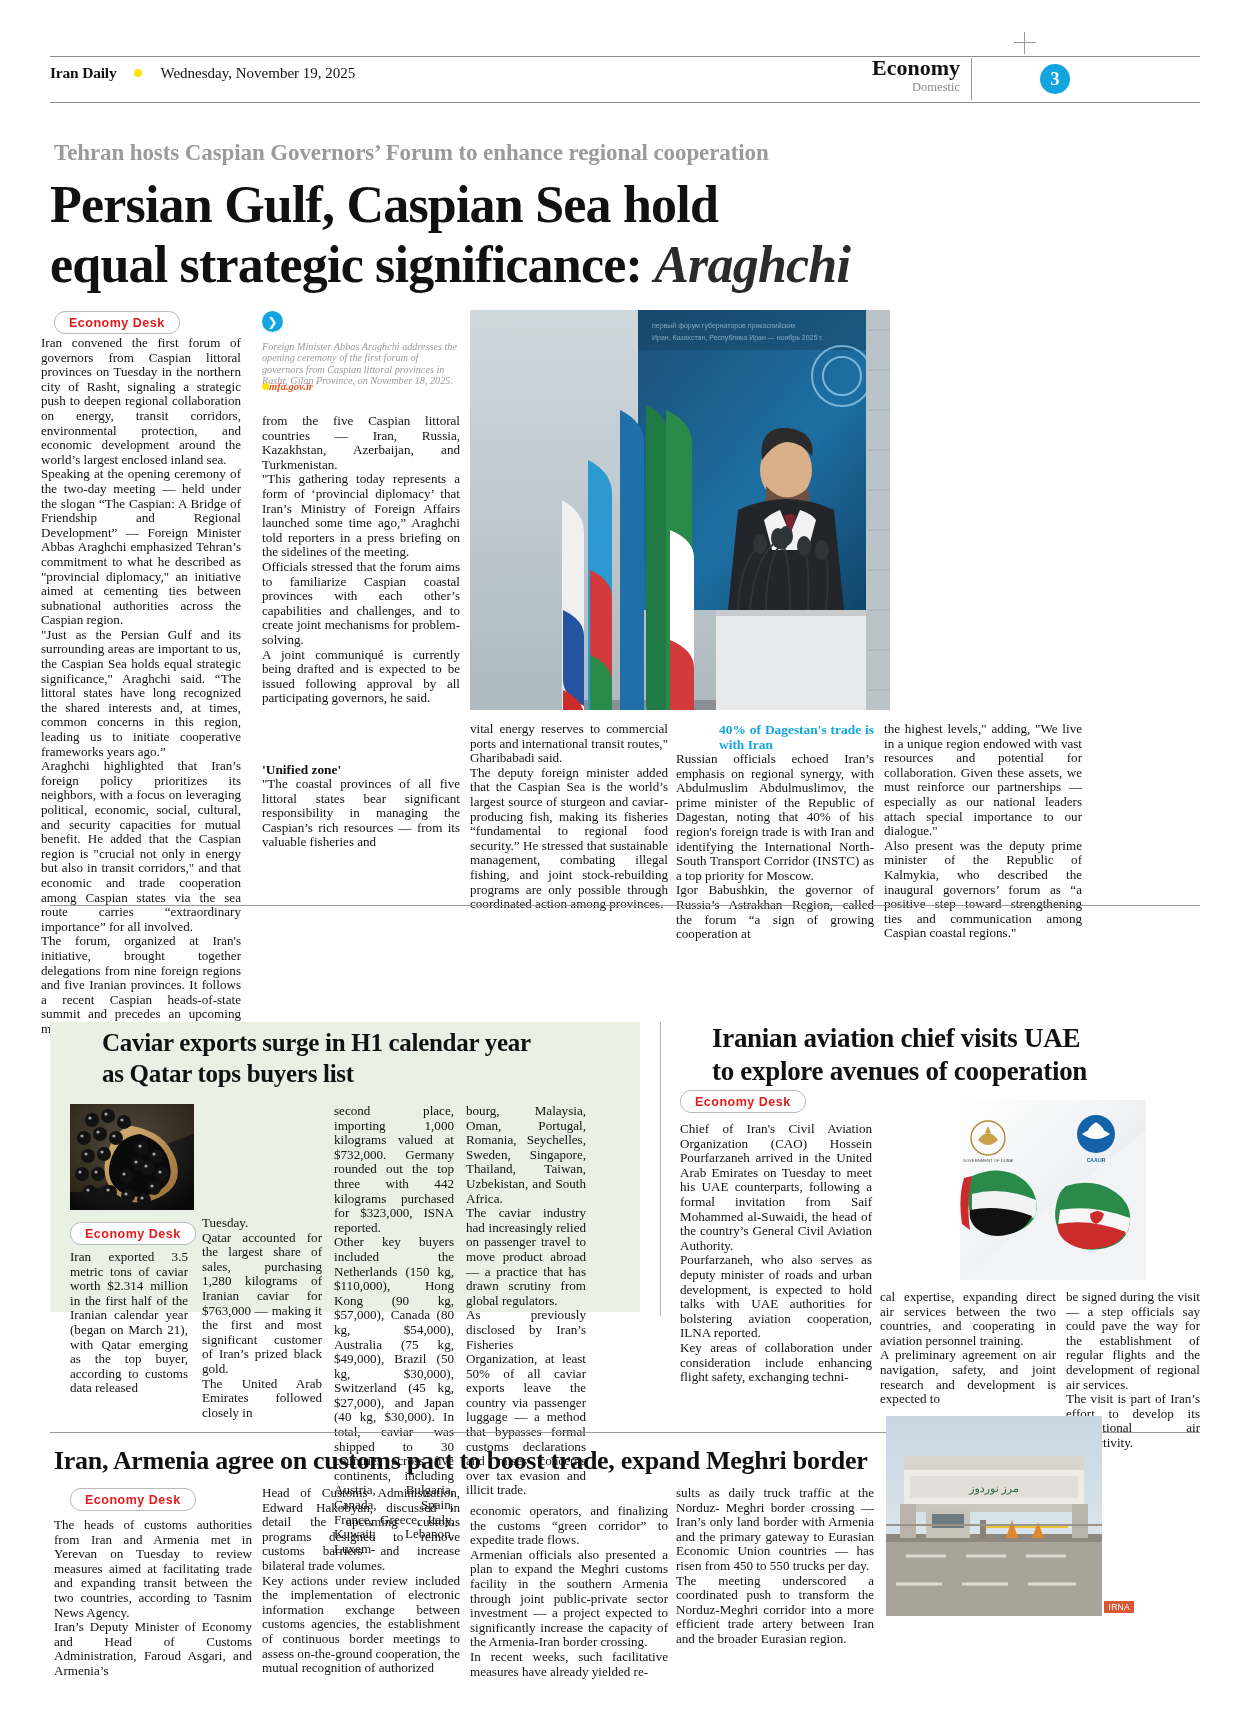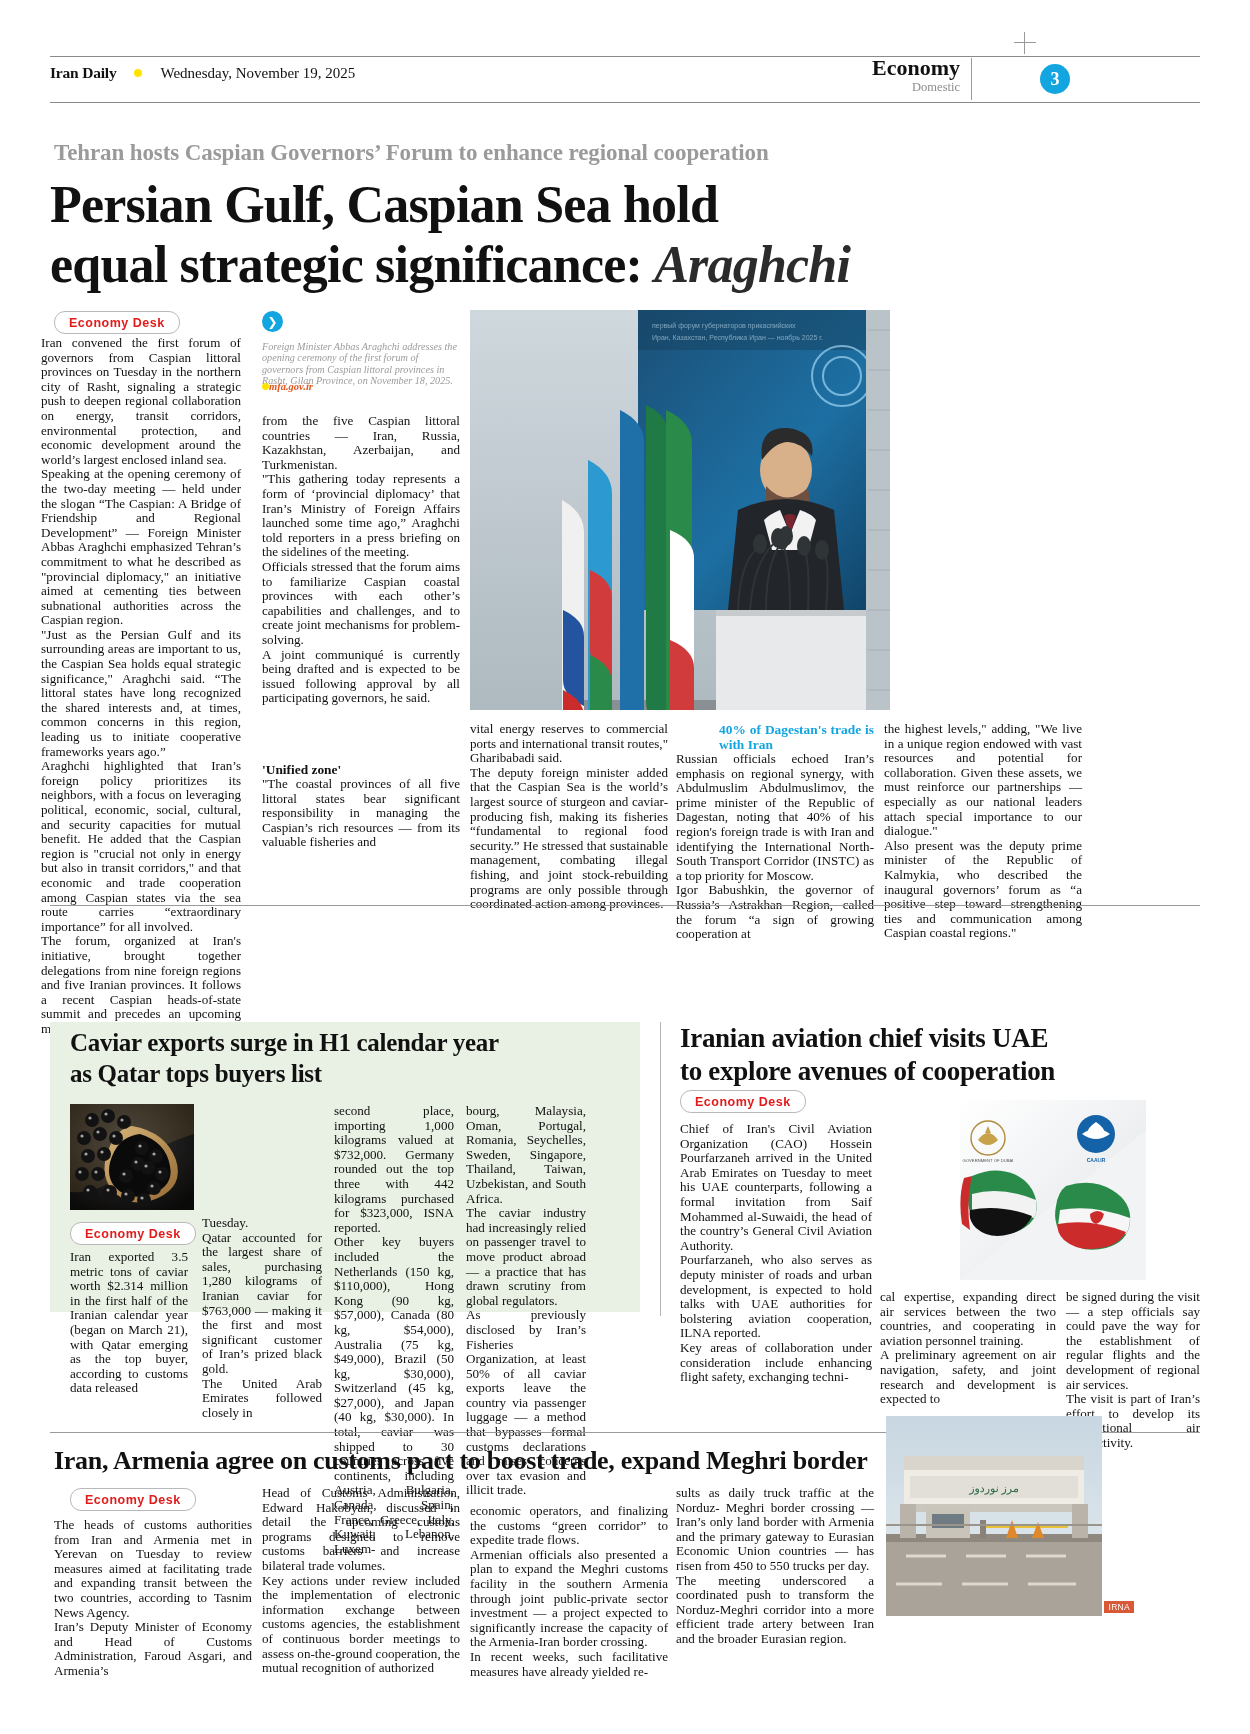--- a/index.html
+++ b/index.html
@@ -49,21 +49,21 @@
   .subhead{color:#12a5e0;font-weight:bold;font-size:13.4px;line-height:15px;margin-left:43px;}
   .subhead2{font-weight:bold;font-size:13.4px;line-height:15px;color:#111;}
 
   
   .photo{position:absolute;overflow:hidden;}
   .photo .ph-credit{position:absolute;right:4px;bottom:3px;font-size:8.5px;color:#fff;background:rgba(210,60,20,.85);
        padding:1px 4px;font-family:"Liberation Sans",sans-serif;letter-spacing:.3px;}
 
   
   .greenbox{position:absolute;background:#e9f0e4;}
-  .feat-title{position:absolute;font-size:25px;font-weight:bold;line-height:1.22;letter-spacing:-0.3px;}
+  .feat-title{position:absolute;font-size:25px;font-weight:bold;line-height:1.22;letter-spacing:-0.3px;margin-left:32px;}
   .sep-v{position:absolute;background:#b5b5b5;width:1px;}
 
   
   .bottomhead{position:absolute;font-size:26px;font-weight:bold;letter-spacing:-0.3px;}
 </style>
 </head>
 <body>
 
 <div class="page">
 

